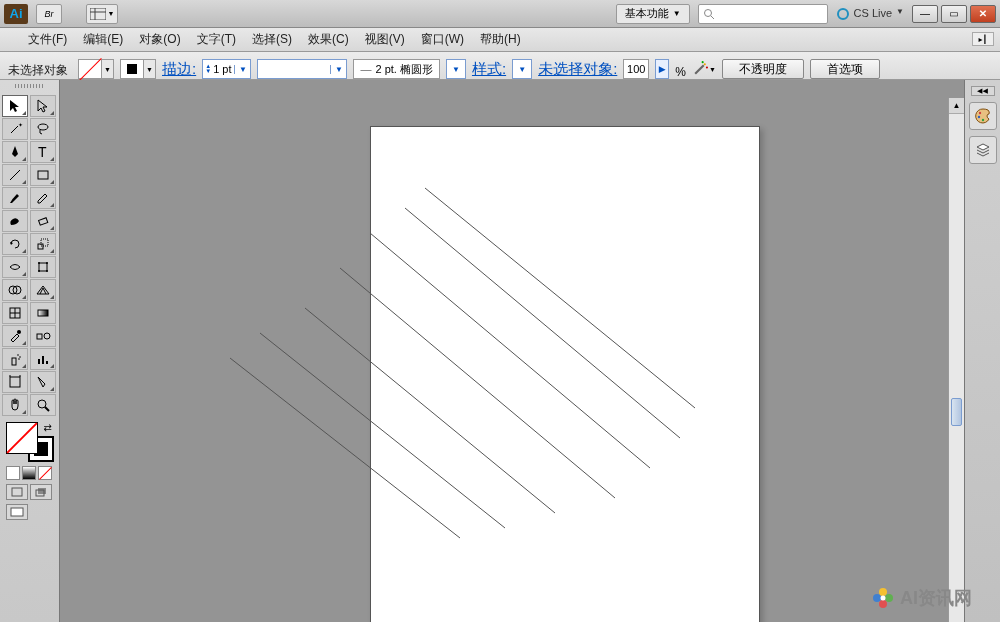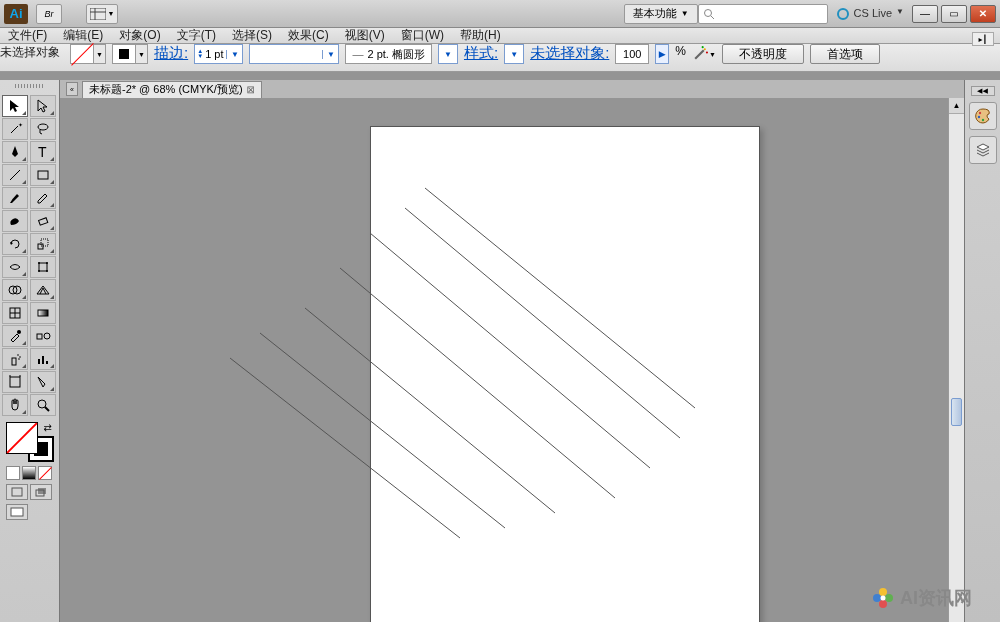--- a/index.html
+++ b/index.html
@@ -5,55 +5,55 @@
 * { margin: 0; padding: 0; box-sizing: border-box; font-family: "Microsoft YaHei", "SimSun", Arial, sans-serif; }
 body { width: 1000px; height: 622px; background: #949494; overflow: hidden; font-size: 12px; position: relative; }
 
 
 .title-bar { height: 28px; background: linear-gradient(#d8d8d8, #bcbcbc); display: flex; align-items: center; padding: 0 4px; border-bottom: 1px solid #888; }
 .ai-logo { width: 24px; height: 20px; background: #5a3a1a; color: #0ea5e9; display: flex; align-items: center; justify-content: center; font-size: 13px; font-weight: bold; border-radius: 2px; margin-right: 8px; }
 .br-btn { width: 26px; height: 20px; background: #e8e8e8; border: 1px solid #999; border-radius: 2px; display: flex; align-items: center; justify-content: center; font-size: 9px; margin-right: 24px; font-style: italic; }
 .layout-btn { width: 32px; height: 20px; background: #e8e8e8; border: 1px solid #999; border-radius: 2px; display: flex; align-items: center; justify-content: center; margin-right: 6px; }
 .layout-btn svg { width: 16px; height: 12px; }
 .title-spacer { flex: 1; }
-.workspace-btn { height: 20px; padding: 0 8px; background: #e8e8e8; border: 1px solid #999; border-radius: 2px; display: flex; align-items: center; font-size: 11px; }
+.workspace-btn { height: 20px; padding: 0 8px; background: #e8e8e8; border: 1px solid #999; border-radius: 2px; display: flex; align-items: center; margin-right: 8px; font-size: 11px; }
 .workspace-btn .drop { margin-left: 4px; font-size: 8px; }
 .search-box { width: 130px; height: 20px; background: #fff; border: 1px solid #999; border-radius: 2px; display: flex; align-items: center; padding: 0 4px; margin-right: 8px; }
 .search-box svg { width: 12px; height: 12px; fill: #888; }
 .cslive { display: flex; align-items: flex-start; margin-right: 8px; font-size: 11px; color: #333; }
 .cslive svg { width: 14px; height: 14px; margin-right: 4px; }
 .cslive .drop { margin-left: 4px; font-size: 8px; }
 .win-controls { display: flex; gap: 3px; }
 .win-btn { width: 26px; height: 18px; border: 1px solid #666; border-radius: 2px; display: flex; align-items: center; justify-content: center; font-size: 10px; }
 .win-min { background: linear-gradient(#f0f0f0,#d0d0d0); }
 .win-max { background: linear-gradient(#f0f0f0,#d0d0d0); }
 .win-close { background: linear-gradient(#e07050,#c04020); color: #fff; font-weight: bold; }
 
 
-.menu-bar { height: 16px; background: linear-gradient(#e8e8e8,#d8d8d8); display: flex; align-items: center; padding: 0 0; border-bottom: 1px solid #999; position: relative; text-align: right; }
+.menu-bar { height: 24px; background: linear-gradient(#e8e8e8,#d8d8d8); display: flex; align-items: center; padding: 0 20px; border-bottom: 1px solid #999; position: relative; text-align: right; }
 .menu-item { padding: 3px 8px; color: #222; font-size: 12px; cursor: default; }
 .alt-triangle { position: absolute; right: 6px; top: 4px; width: 22px; height: 14px; border: 1px solid #aaa; background: #eee; display:flex; align-items:center; justify-content:center; font-size:8px; }
 
 
-.control-bar { height: 28px; background: linear-gradient(#ececec,#dcdcdc); display: flex; align-items: flex-start; padding: 0 0; border-bottom: 1px solid #999; gap: 6px; }
+.control-bar { height: 28px; background: linear-gradient(#ececec,#dcdcdc); display: flex; align-items: flex-end; padding: 0 8px; border-bottom: 1px solid #999; gap: 6px; }
 .cb-label { font-size: 12px; color: #222; padding-right:4px;}
 .fill-swatch { width: 24px; height: 20px; background: #fff; border: 1px solid #999; display:flex; align-items:center; justify-content:center; font-size:14px; position:relative;}
 .fill-swatch.diag::before { content:''; position:absolute; width:140%; height:1px; background:red; transform:rotate(-45deg); }
 .swatch-drop { width:12px; height:20px; border:1px solid #999; border-left:none; display:flex; align-items:center; justify-content:center; font-size:7px; background:#e8e8e8;}
 .swatch-pair { display:flex; }
 .stroke-swatch { width:24px; height:20px; border:1px solid #999; background:#fff; display:flex; align-items:center; justify-content:center;}
 .stroke-swatch .inner { width:10px; height:10px; background:#000;}
 .cb-link { color:#0050c0; text-decoration:underline; font-size:15px;}
 .cb-combo { height:20px; border:1px solid #7a9cd0; background:#fff; display:flex; align-items:center; padding:0 2px; font-size:11px;}
 .cb-combo .arrows { display:flex; flex-direction:column; margin-right:2px; font-size:6px; line-height:5px; color:#0050c0;}
 .cb-combo .dd { width:14px; text-align:center; font-size:8px; color:#0050c0; border-left:1px solid #7a9cd0; margin-left:3px; padding-left:2px;}
 .cb-wide { width:90px; }
 .cb-text { border:1px solid #999; background:#fff; height:20px; padding:0 6px; display:flex; align-items:center; font-size:11px;}
 .cb-select { width:20px; height:20px; border:1px solid #7a9cd0; background:#fff; display:flex; align-items:center; justify-content:center; font-size:8px; color:#0050c0;}
-.cb-numinput { width:34px; height:20px; border:1px solid #999; background:#fff; font-size:11px; text-align:center;}
+.cb-numinput { width:26px; height:20px; border:1px solid #999; background:#fff; font-size:11px; text-align:center;}
 .cb-step { width:14px; height:20px; border:1px solid #7a9cd0; background:#e8f0ff; display:flex; align-items:center; justify-content:center; font-size:9px; color:#0050c0;}
 .cb-wand { width:24px; height:20px; display:flex; align-items:center; justify-content:center;}
 .cb-button { height:20px; padding:0 16px; border:1px solid #888; background:linear-gradient(#f8f8f8,#e0e0e0); border-radius:2px; font-size:12px; display:flex; align-items:center;}
 
 
 .main-area { position:absolute; top:80px; left:0; right:0; bottom:0; background:#949494; display:flex;}
 .toolbox { width:60px; background:linear-gradient(#d8d8d8,#c8c8c8); border-right:1px solid #777; padding:4px 2px; }
 .toolbox-handle { height:8px; display:flex; justify-content:center; margin-bottom:3px;}
 .toolbox-handle .dots { width:30px; height:4px; background:repeating-linear-gradient(90deg,#888 0 1px,transparent 1px 3px);}
 .tool-grid { display:grid; grid-template-columns:1fr 1fr; gap:1px;}
@@ -420,27 +420,20 @@
       <div class="s">
           <svg width="14" height="10">
             <rect x="1" y="1" width="12" height="8" fill="#fff" stroke="#555"></rect>
           </svg>
           <span class="corner"></span>
         </div>
     </div>
   </div>
 
   <div class="doc-wrap">
-    <div class="doc-tab-bar">
-      <div class="doc-min">«</div>
-      <div class="doc-tab">
-        <span>未标题-2* @ 68% (CMYK/预览)</span>
-        <span class="x">⊠</span>
-      </div>
-    </div>
     <div class="canvas-area">
       <div class="artboard"></div>
       <svg class="line-svg">
         <line class="dline" x1="170" y1="260" x2="400" y2="440"></line>
         <line class="dline" x1="200" y1="235" x2="445" y2="430"></line>
         <line class="dline" x1="245" y1="210" x2="495" y2="415"></line>
         <line class="dline" x1="280" y1="170" x2="555" y2="400"></line>
         <line class="dline" x1="310" y1="135" x2="590" y2="370"></line>
         <line class="dline" x1="345" y1="110" x2="620" y2="340"></line>
         <line class="dline" x1="365" y1="90" x2="635" y2="310"></line>

